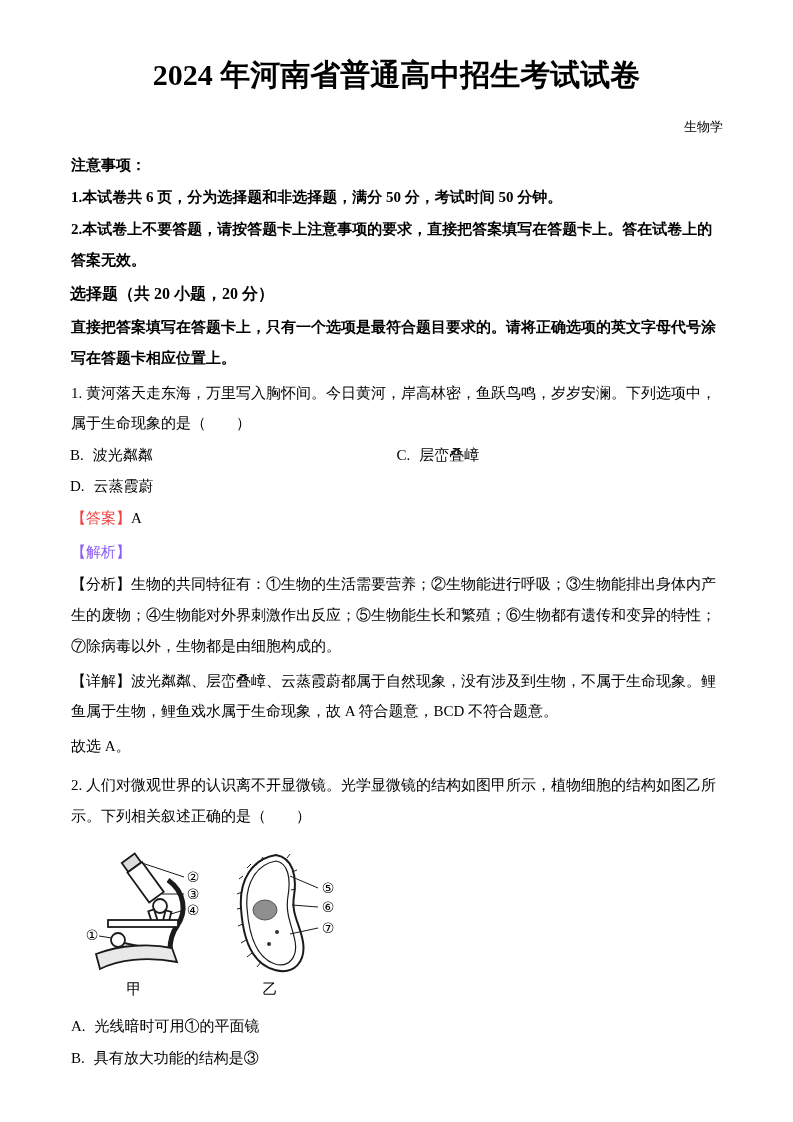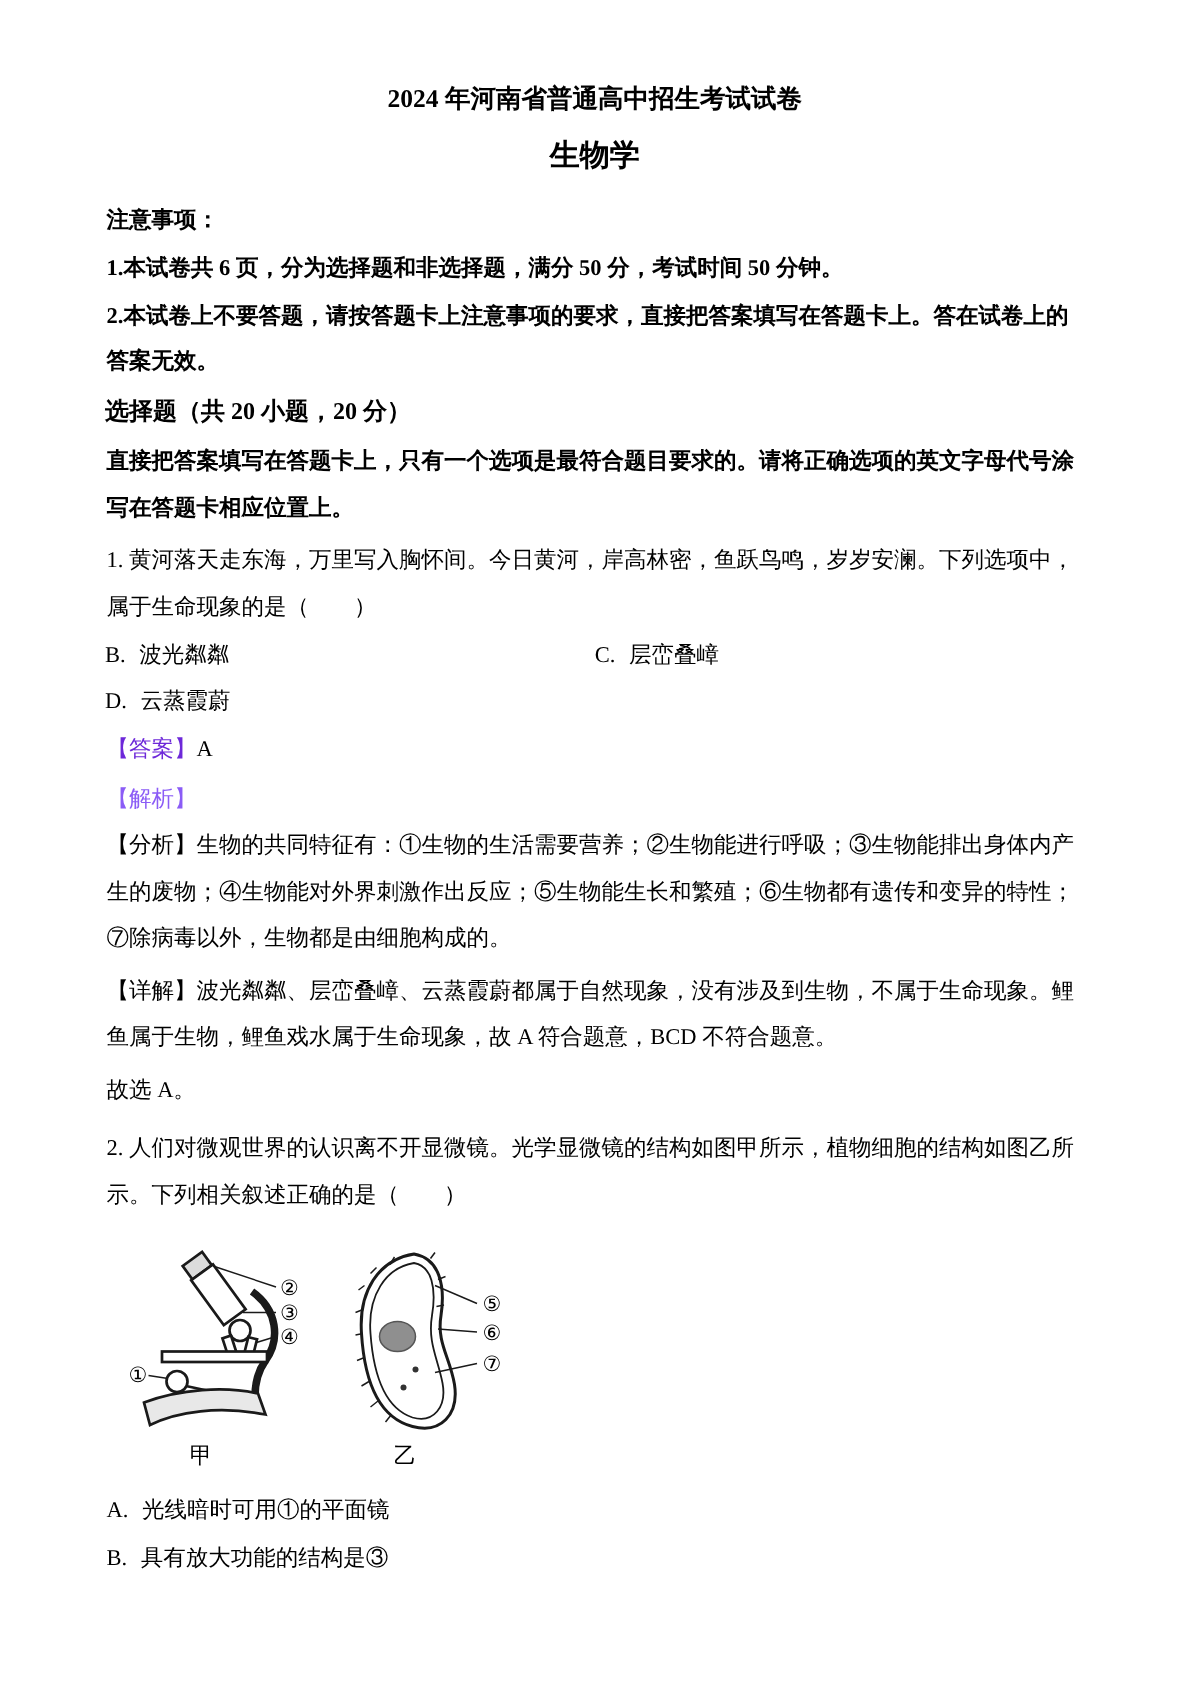--- a/index.html
+++ b/index.html
@@ -10,30 +10,30 @@
     height: 1122px;
     margin: 0 auto;
     background: #ffffff;
     padding: 54px 70px 30px 70px;
     font-family: "Liberation Serif", serif;
     font-size: 15px;
     color: #000000;
     overflow: hidden;
   }
   .title {
-    font-size: 17px;
+    font-size: 30px;
     font-weight: 700;
     text-align: center;
-    margin: 0 0 12px 0;
+    margin: 0 0 22px 0;
     line-height: 1.4;
   }
   .subtitle {
-    font-size: 20px;
-    font-weight: 700;
-    text-align: center;
+    font-size: 13px;
+    font-weight: 400;
+    text-align: right;
     margin: 0 0 14px 0;
     line-height: 1.4;
   }
   .para { margin: 1px; line-height: 2.06; }
   .bold { font-weight: 700; }
   .section-heading {
     font-size: 16px;
     font-weight: 700;
     margin: 2px 0;
     line-height: 2.0;
@@ -79,21 +79,21 @@
 
   <div>
     <p class="para mt-xs">1. 黄河落天走东海，万里写入胸怀间。今日黄河，岸高林密，鱼跃鸟鸣，岁岁安澜。下列选项中，属于生命现象的是（　　）</p>
 
     <div class="options-grid">
       <span><span class="opt-label">B.</span><span>波光粼粼</span></span>
       <span><span class="opt-label">C.</span><span>层峦叠嶂</span></span>
       <span><span class="opt-label">D.</span><span>云蒸霞蔚</span></span>
     </div>
 
-    <p class="para"><span class="tag" style="color: #6d28d9; font-family: Liberation Mono, monospace;">【答案】</span><span>A</span></p>
+    <p class="para"><span class="tag" style="color: #ef4444; font-family: Liberation Mono, monospace;">【答案】</span><span>A</span></p>
 
     <p class="para"><span class="tag" style="color: #8b5cf6;">【解析】</span></p>
 
     <p class="para"><span>【分析】</span><span>生物的共同特征有：①生物的生活需要营养；②生物能进行呼吸；③生物能排出身体内产生的废物；④生物能对外界刺激作出反应；⑤生物能生长和繁殖；⑥生物都有遗传和变异的特性；⑦除病毒以外，生物都是由细胞构成的。</span></p>
 
     <p class="para mt-xs"><span>【详解】</span><span>波光粼粼、层峦叠嶂、云蒸霞蔚都属于自然现象，没有涉及到生物，不属于生命现象。鲤鱼属于生物，鲤鱼戏水属于生命现象，故 A 符合题意，BCD 不符合题意。</span></p>
 
     <p class="para mt-xs">故选 A。</p>
   </div>
 

